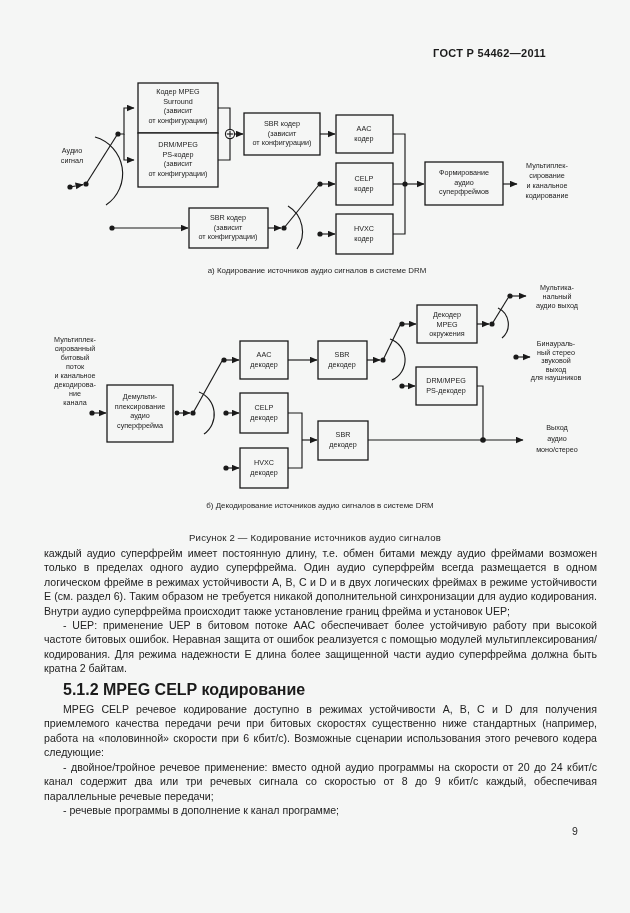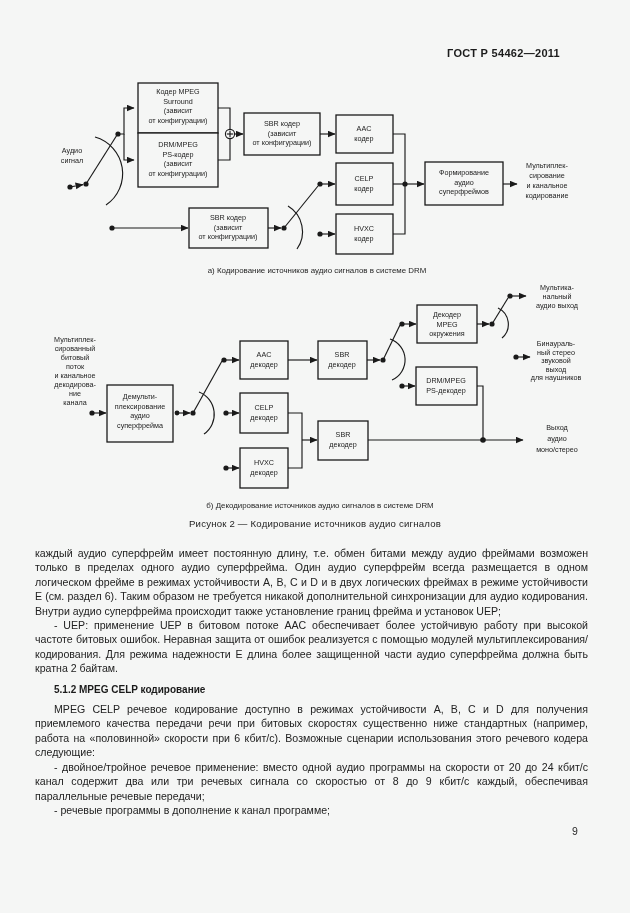--- a/index.html
+++ b/index.html
@@ -4,40 +4,40 @@
 <style>
   html,body{margin:0;padding:0;}
   body{
     width:630px;height:913px;position:relative;overflow:hidden;
     background:#f5f6f5;
     font-family:"Liberation Sans", sans-serif;
     color:#1e1e1e;
   }
   .abs{position:absolute;}
   .doc-header{
-    left:447px;top:47px;
+    left:433px;top:47px;
     font-size:11px;font-weight:bold;letter-spacing:.3px;color:#1b1b1b;text-align:center;
   }
   svg{position:absolute;left:0;}
   svg text{font-family:"Liberation Sans", sans-serif;fill:#1c1c1c;}
   .boxlbl{font-size:7.2px;text-anchor:middle;}
   .outlbl{font-size:7.2px;text-anchor:middle;}
   .diagcap{font-size:7.9px;text-anchor:middle;fill:#252525;}
   .figure-caption{
-    left:0;top:518px;width:630px;text-align:center;
+    left:0;top:532px;width:630px;text-align:center;
     font-size:9.6px;color:#242424;letter-spacing:.2px;
   }
   .body-text{
-    left:35px;top:546px;width:553px;
+    left:44px;top:546px;width:553px;
     font-size:10.6px;line-height:14.4px;text-align:justify;color:#222;
   }
   .body-text p{margin:0;}
   .body-text p.ind{text-indent:19px;}
   .body-text h4{
-    font-size:10px;margin:7px 0 5px 19px;font-weight:bold;color:#1b1b1b;
+    font-size:16px;margin:7px 0 5px 19px;font-weight:bold;color:#1b1b1b;
   }
   .page-num{left:572px;top:825px;font-size:10.5px;color:#2a2a2a;}
   .wire{stroke:#1a1a1a;stroke-width:1.15;fill:none;}
   .box{fill:#f5f6f5;stroke:#1a1a1a;stroke-width:1.3;}
   .nd{fill:#1a1a1a;stroke:none;}
   .sumc{fill:#f5f6f5;stroke:#1a1a1a;stroke-width:1.1;}
 </style>
 </head>
 <body>
 

